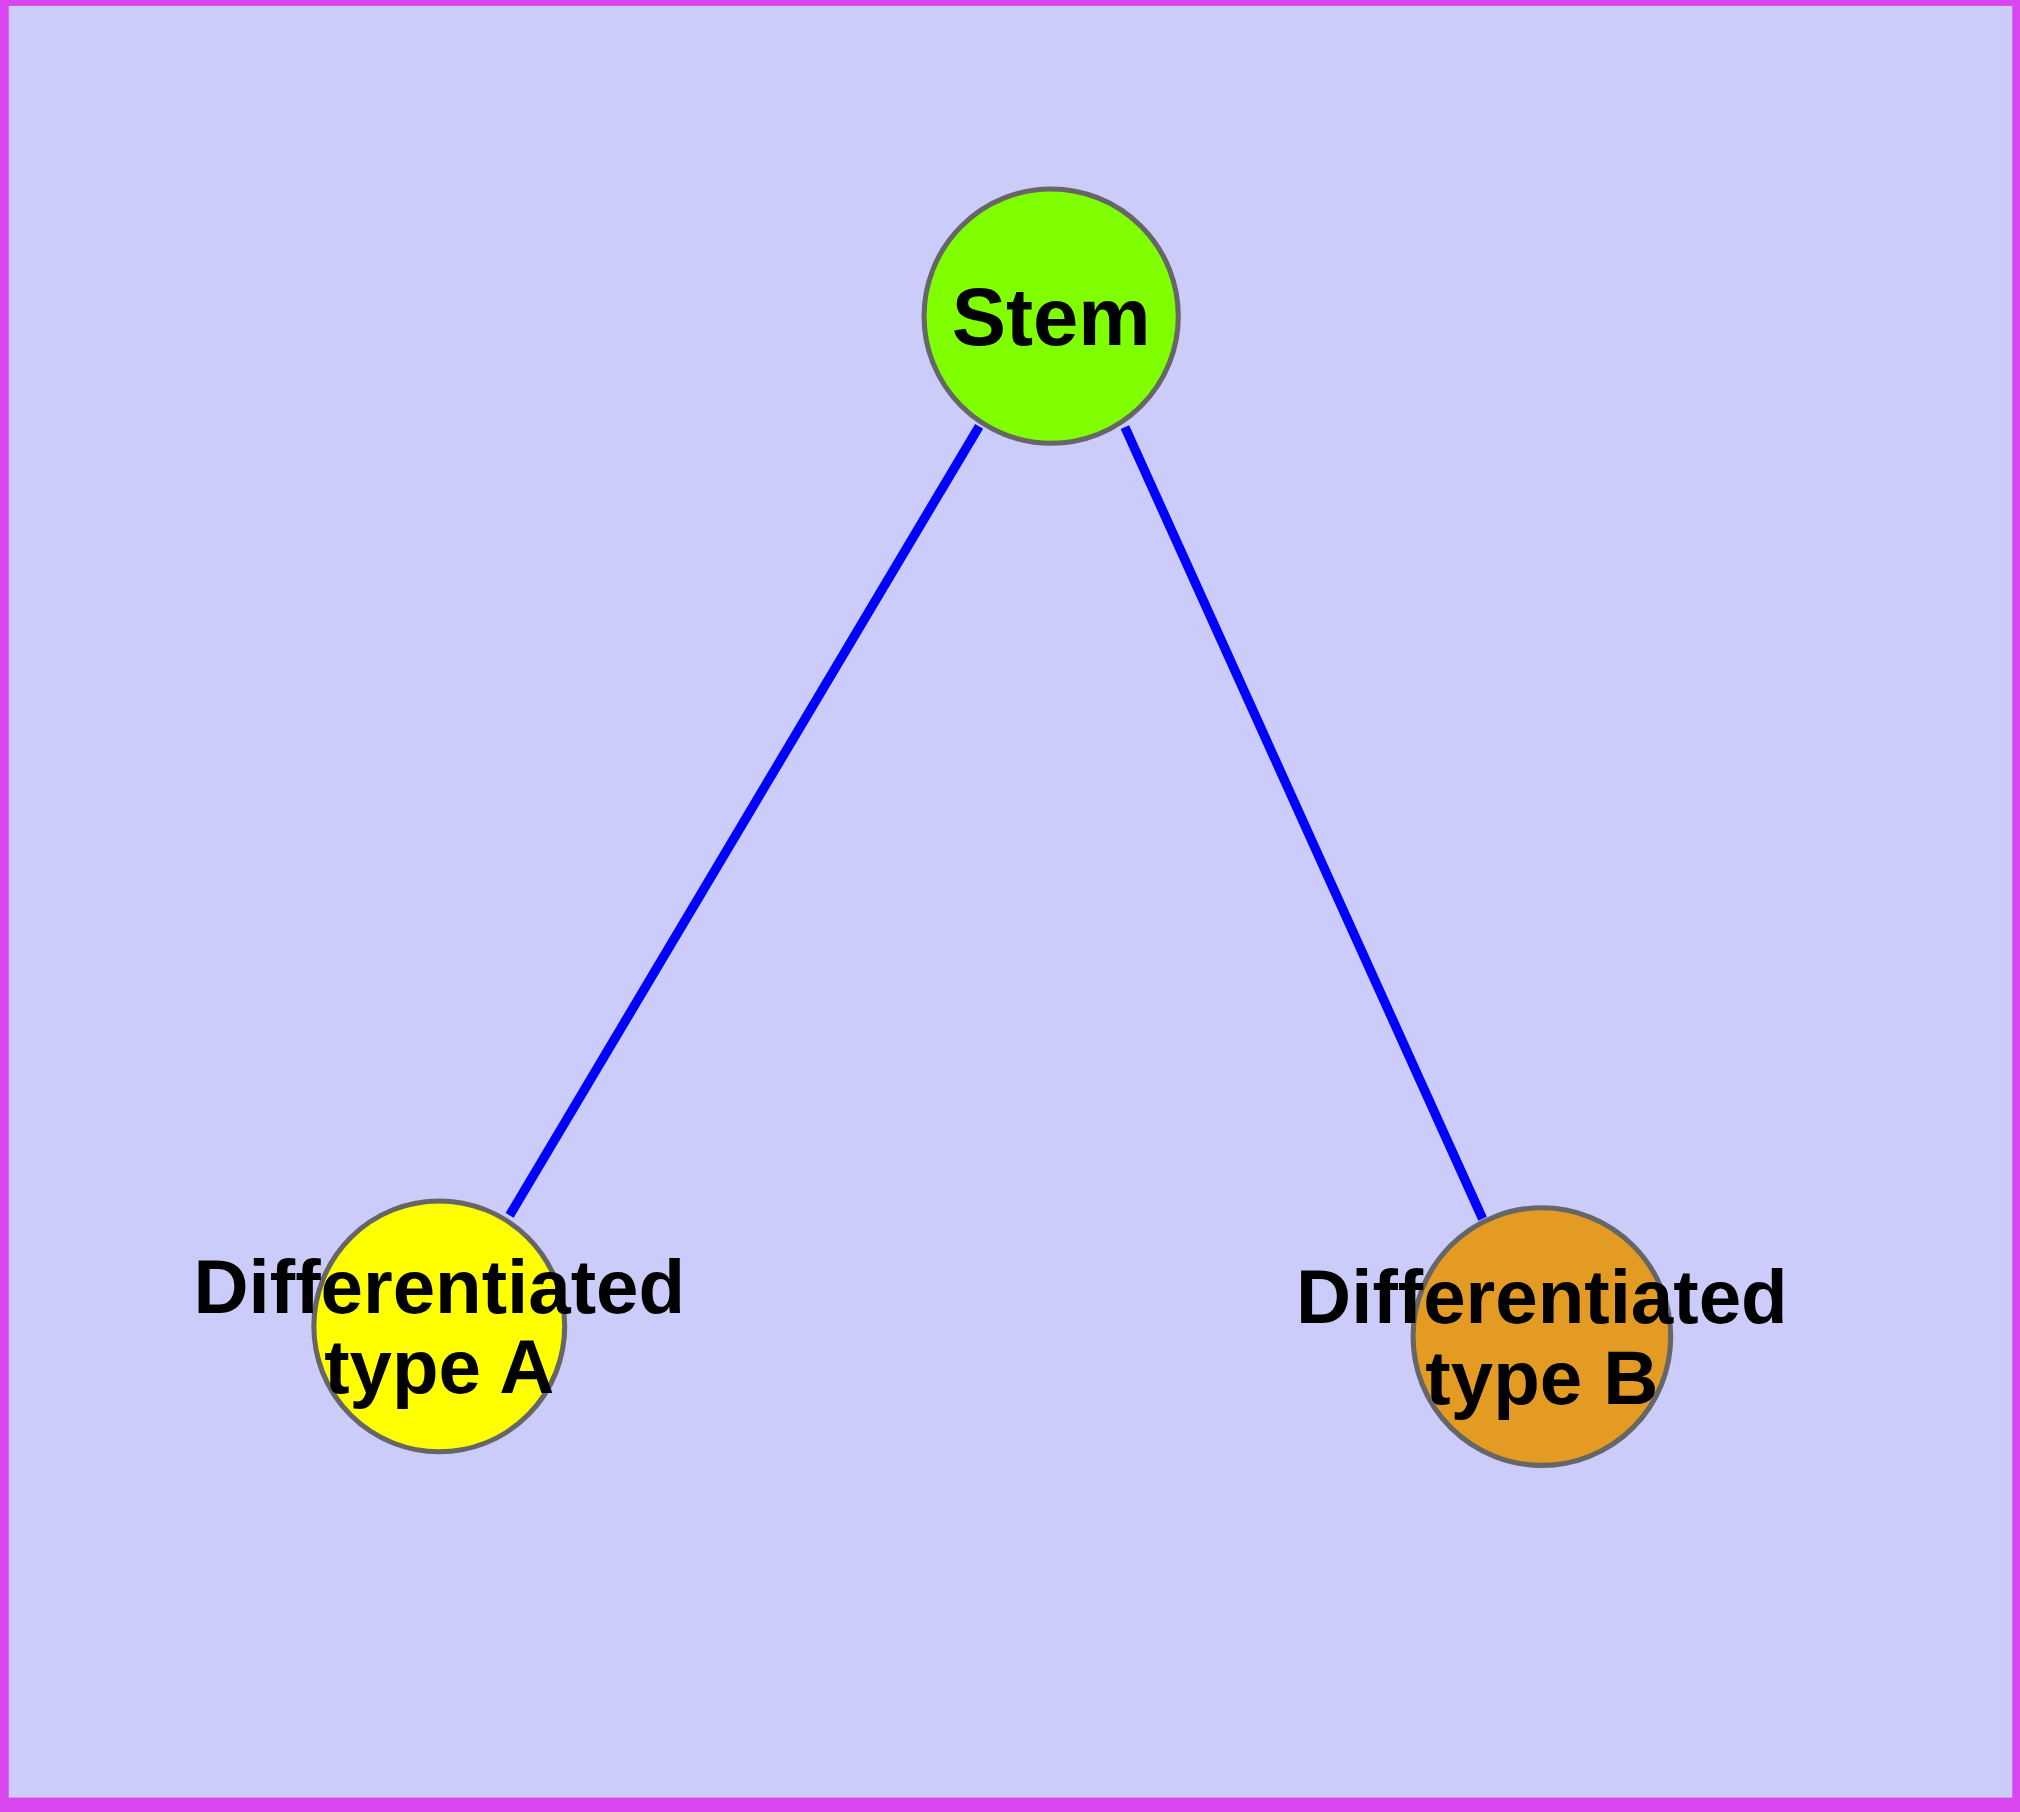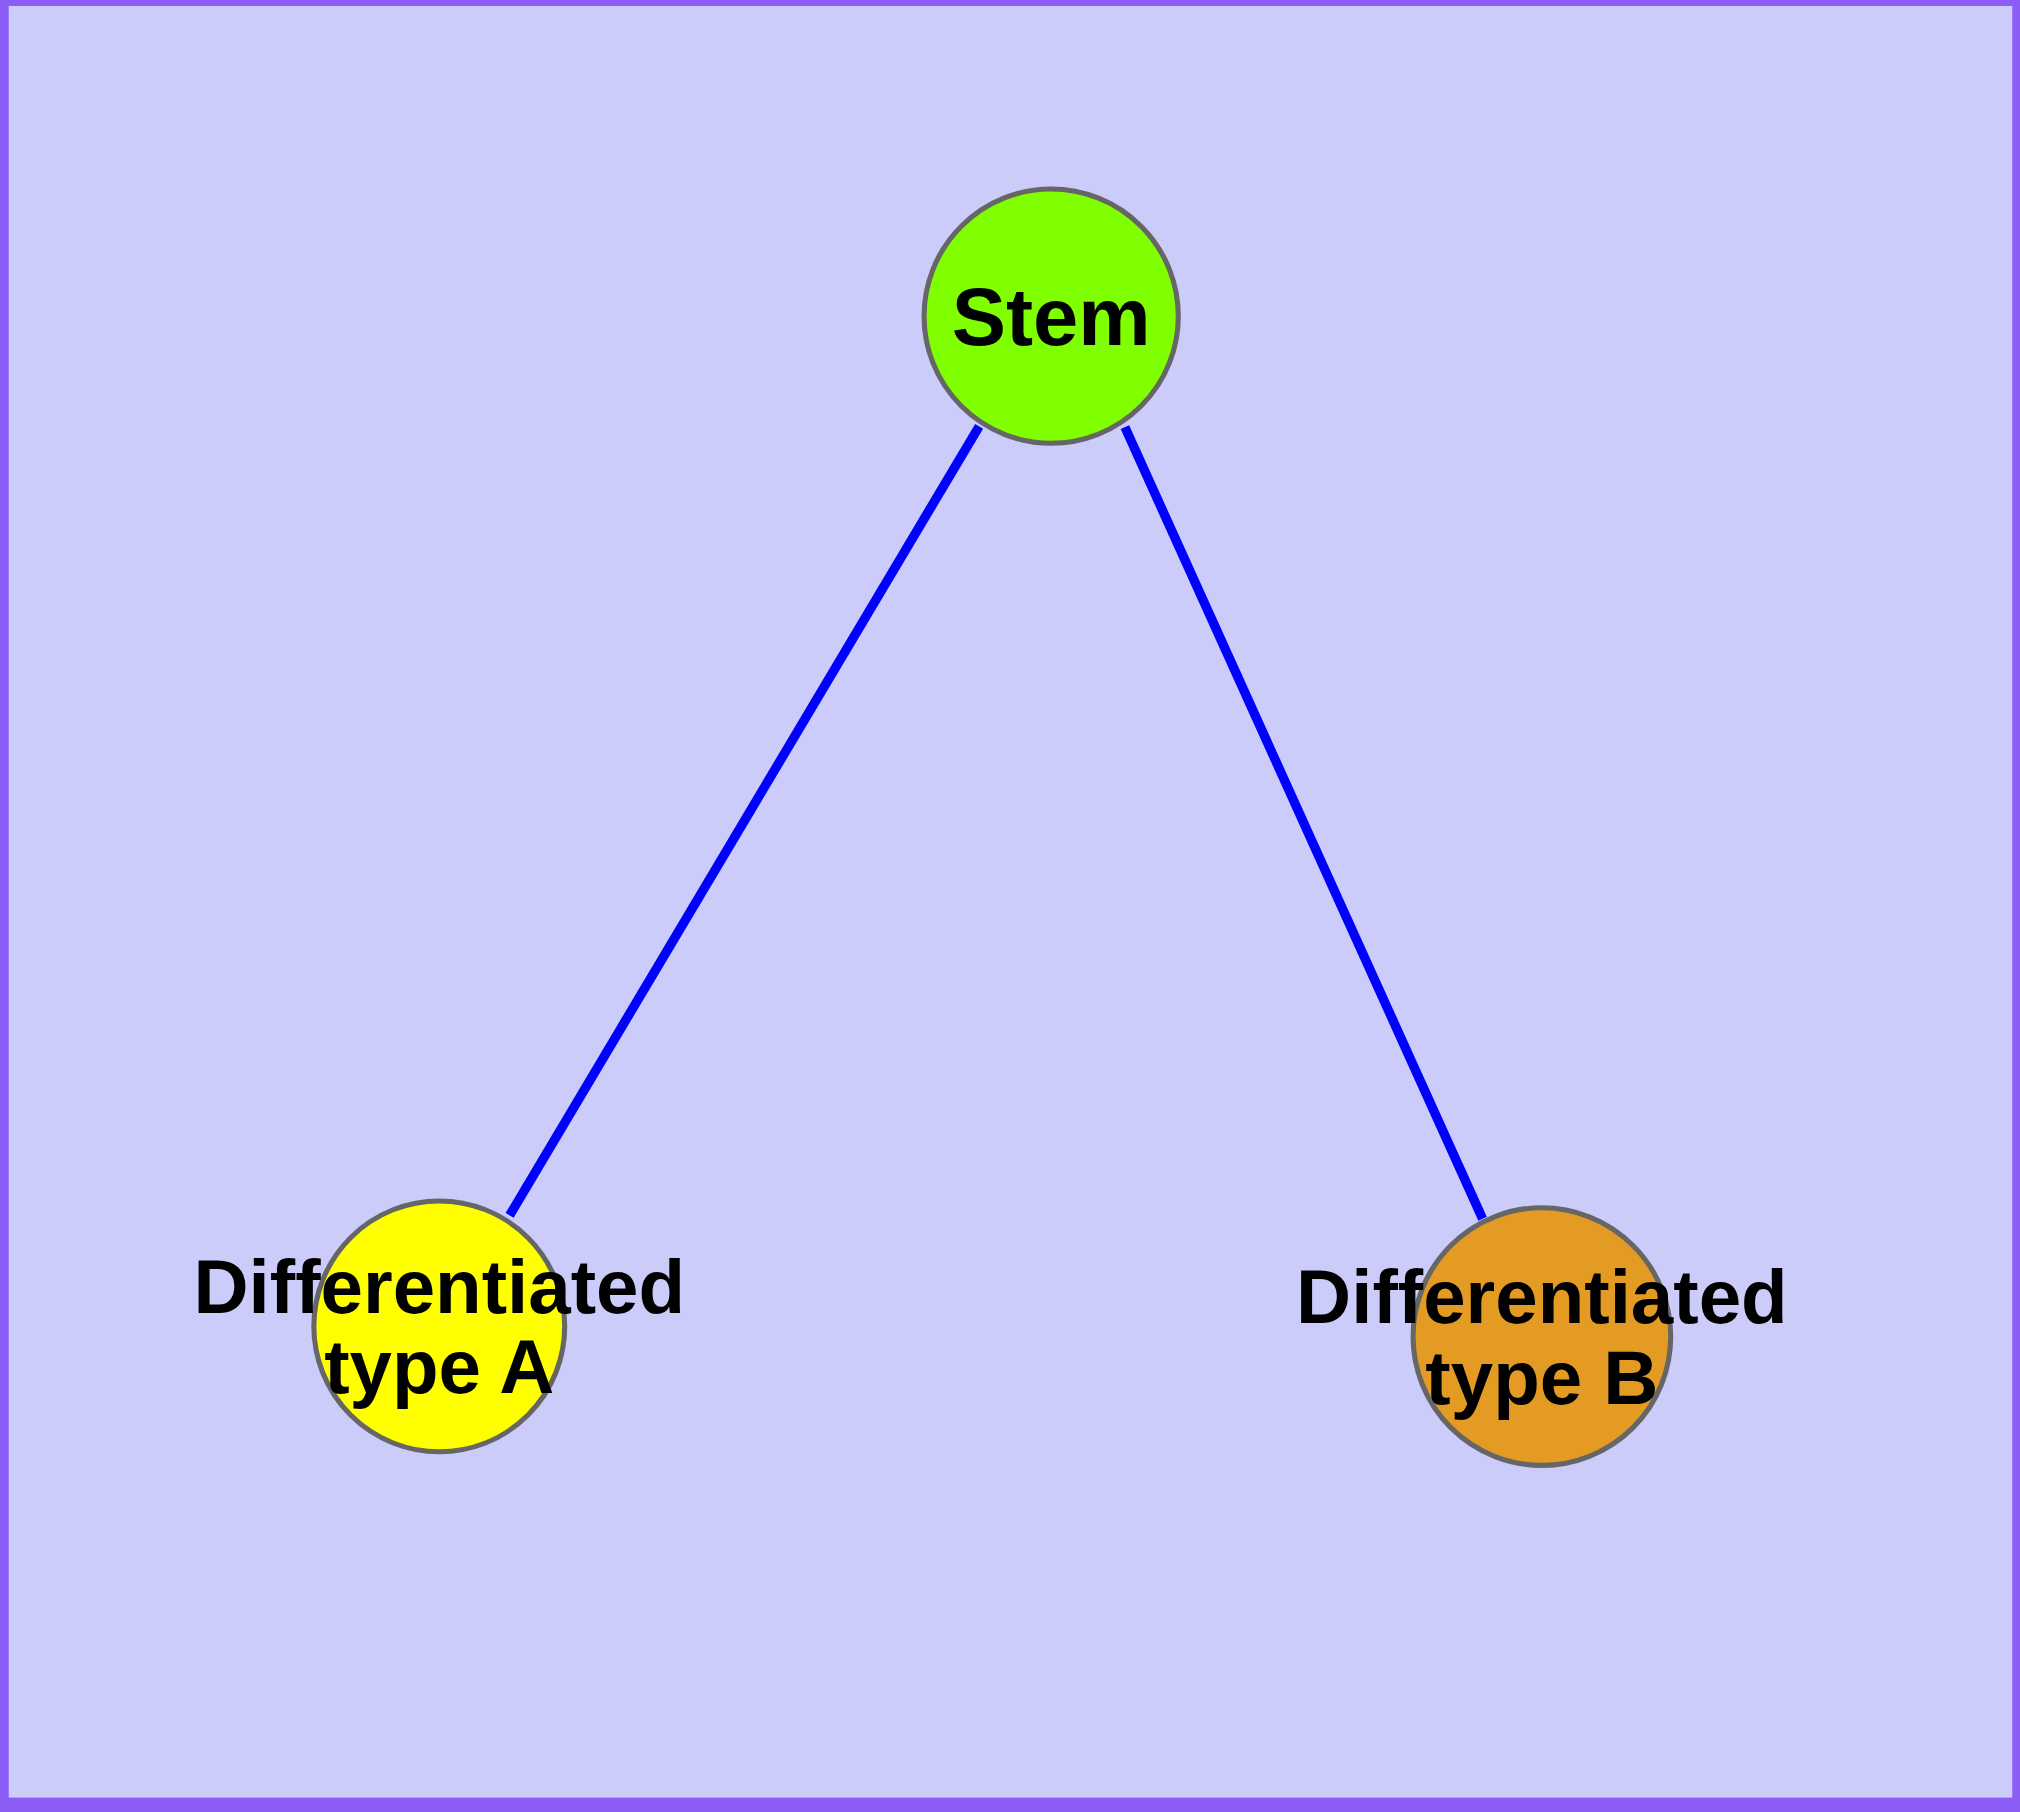--- a/index.html
+++ b/index.html
@@ -11,21 +11,21 @@
   body {
     width: 2021px;
     height: 1812px;
     overflow: hidden;
     font-family: "Liberation Sans", sans-serif;
   }
   #stage {
     position: relative;
     width: 2021px;
     height: 1812px;
-    background: #8b5cf6;
+    background: #d946ef;
   }
   #graph-canvas {
     position: absolute;
     left: 0;
     top: 0;
     width: 2021px;
     height: 1812px;
     display: block;
   }
   .node-label,

